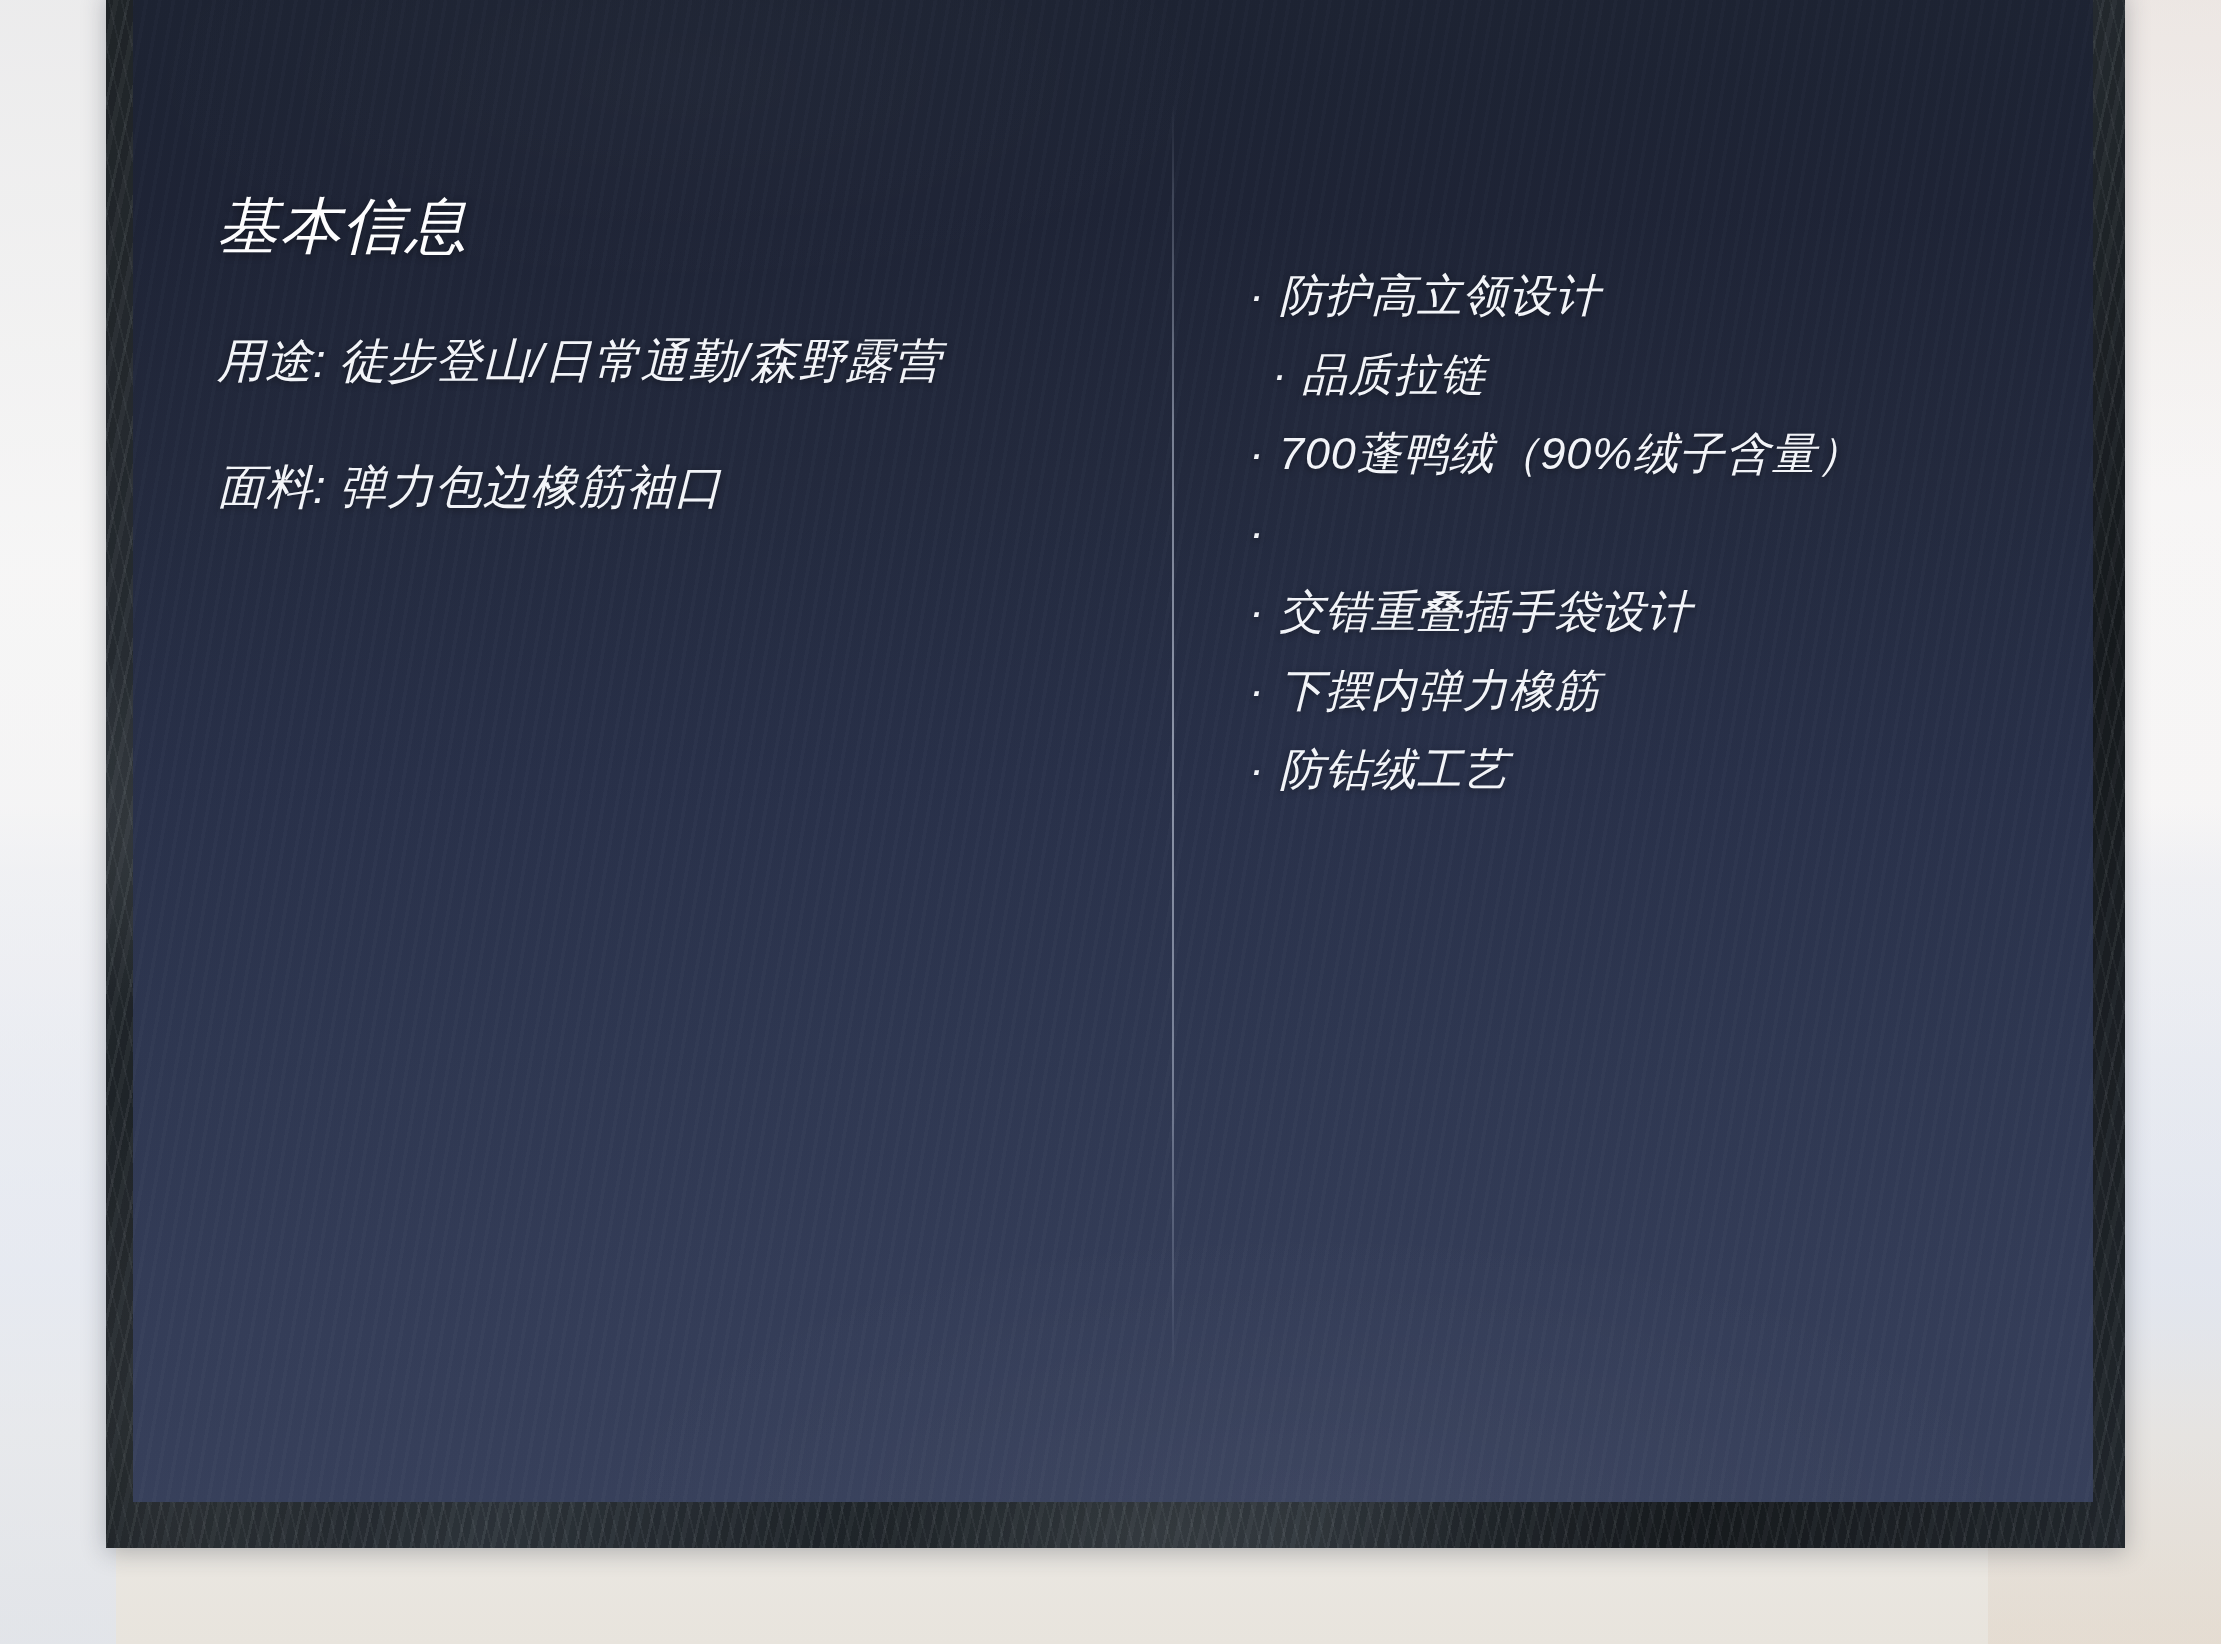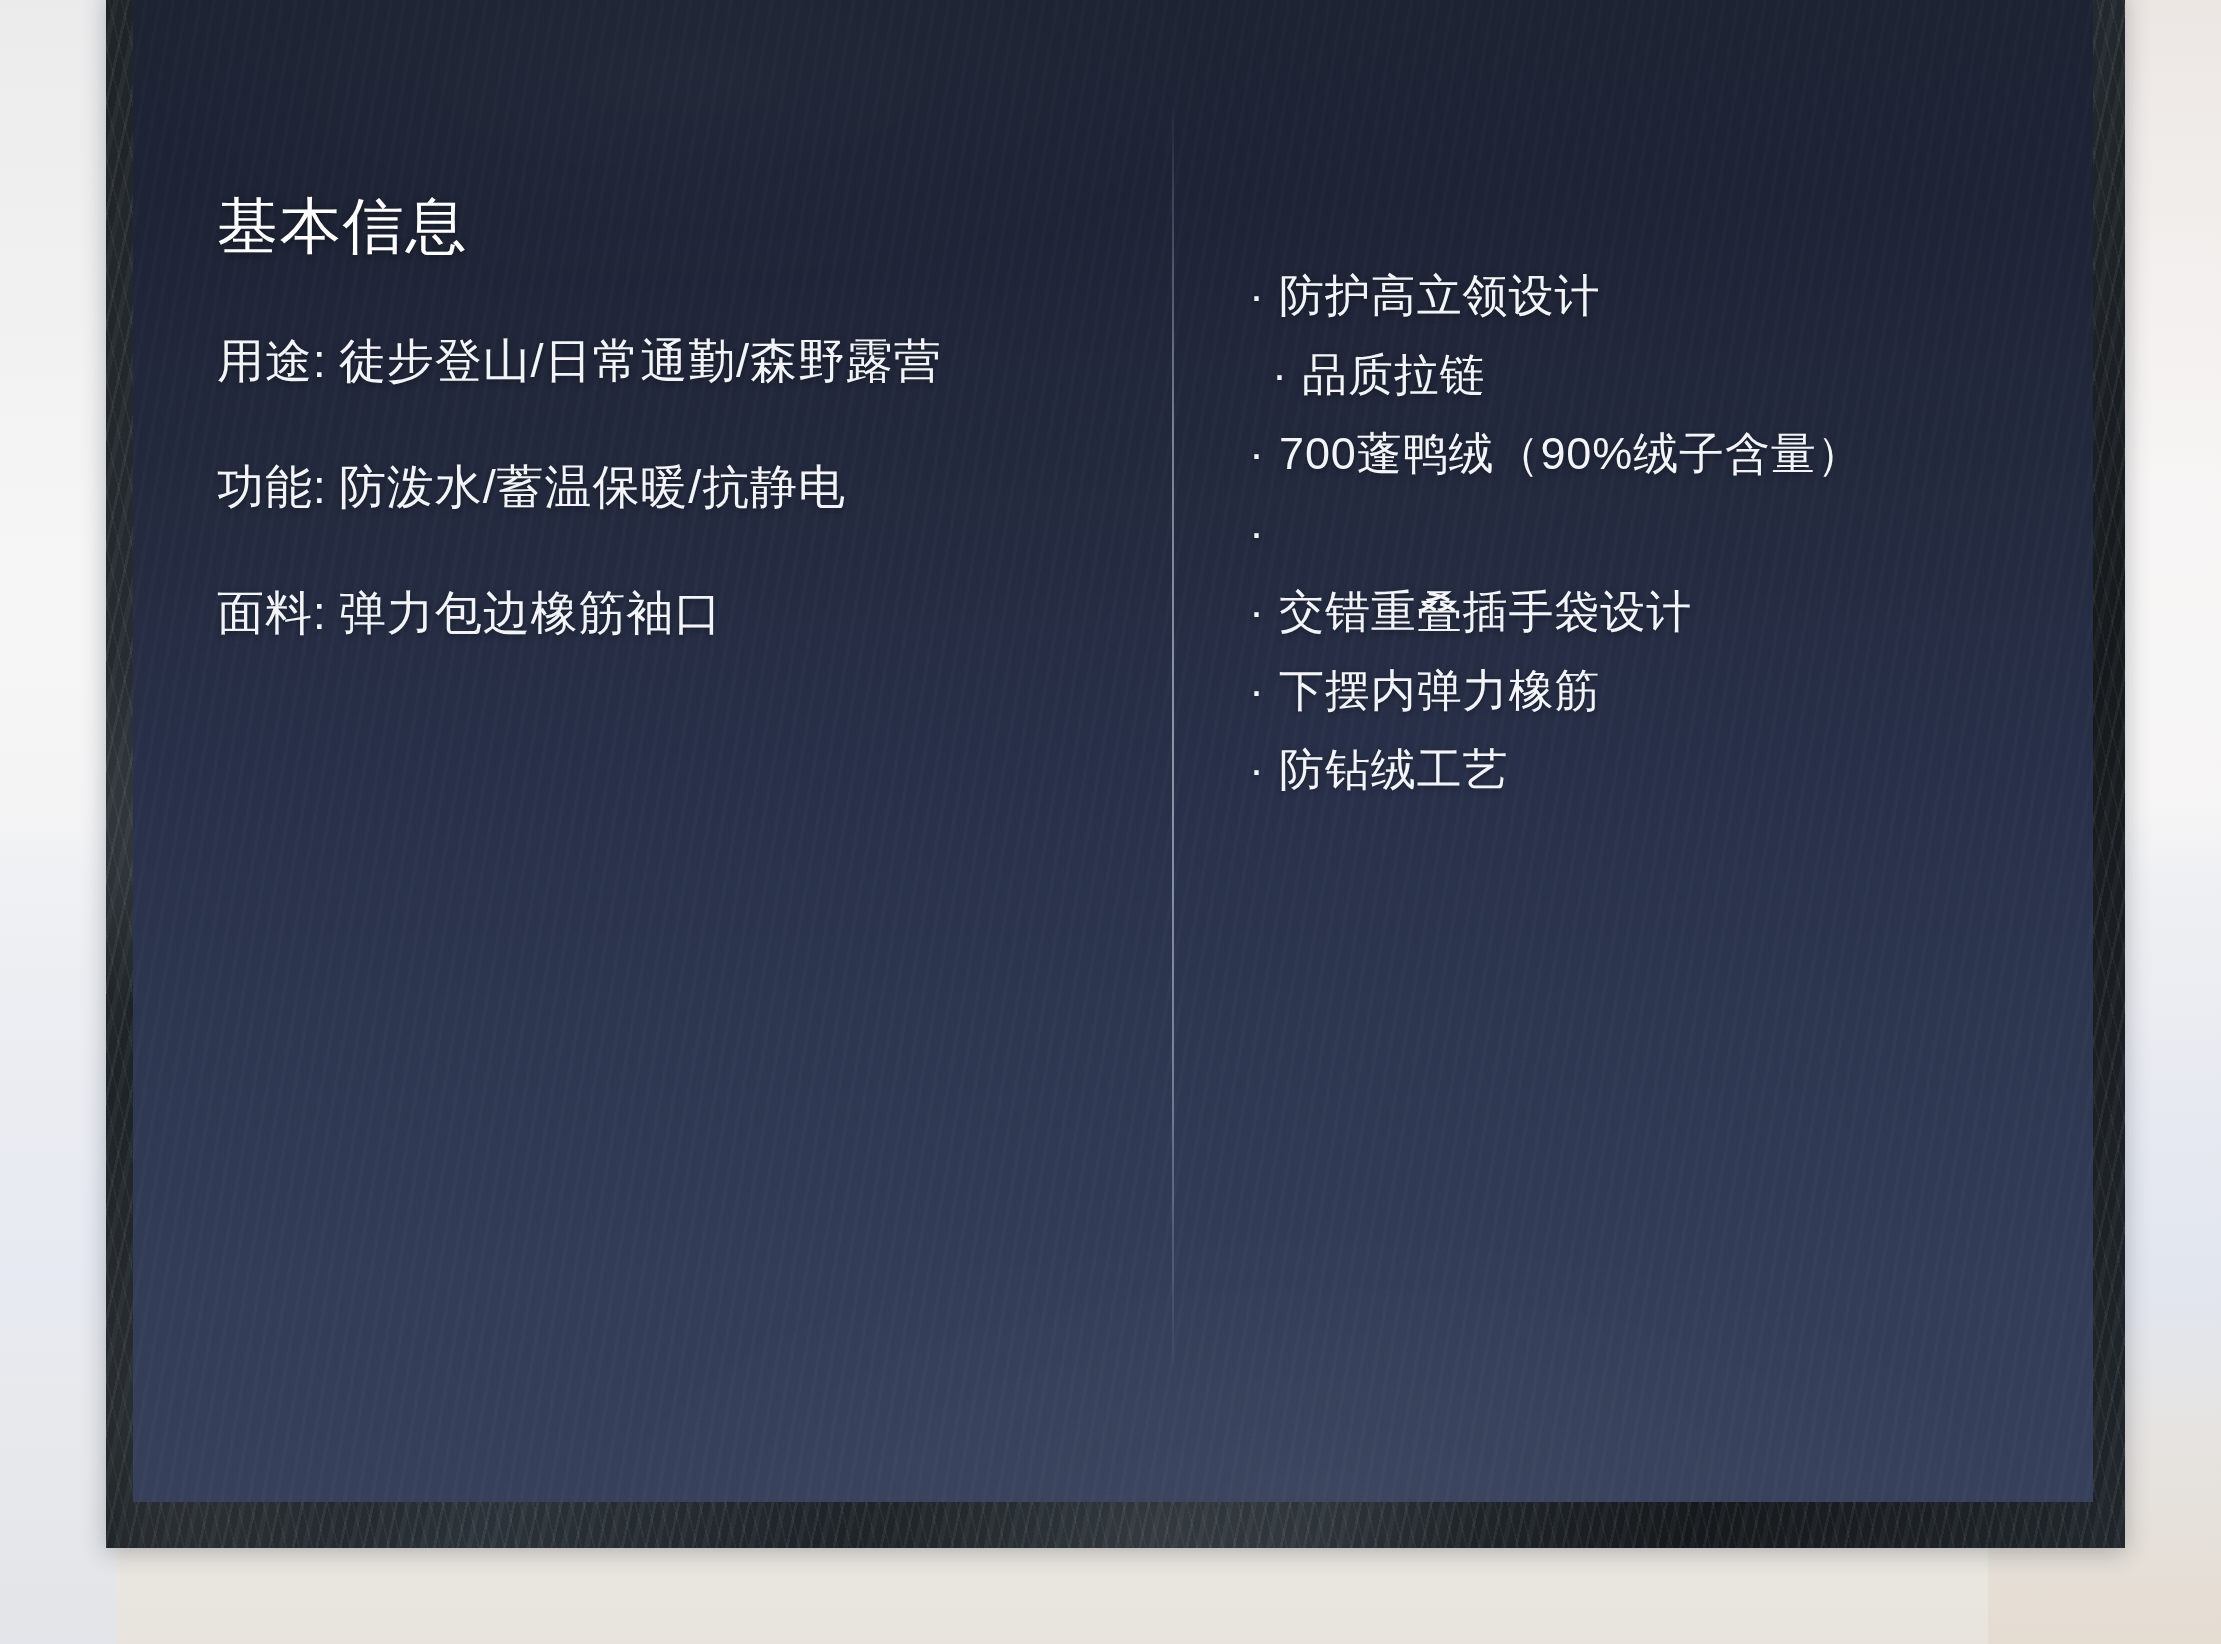--- a/index.html
+++ b/index.html
@@ -1,15 +1,15 @@
 <!DOCTYPE html>
 <html style="font-size:14.3px"><head>
 <meta charset="utf-8">
 <style>
-  * { margin:0; padding:0; box-sizing:border-box; }
+  * { margin:0; padding:0; box-sizing:border-box;font-style:italic; }
 
   html, body {
     width:2221px;
     height:1644px;
     overflow:hidden;
     font-family:"Liberation Sans","DejaVu Sans",sans-serif;
   }
 
   
   #page {
@@ -212,23 +212,20 @@
 
       <div class="col col-left">
         <div class="heading">基本信息</div>
 
         <div class="spec-list">
 
           <div class="spec-row">
             <span class="k">用途</span><span class="sep">: </span><span class="v">徒步登山/日常通勤/森野露营</span>
           </div>
 
-          <div class="spec-row">
-            <span class="k">功能</span><span class="sep">: </span><span class="v">防泼水/蓄温保暖/抗静电</span>
-          </div>
 
           <div class="spec-row">
             <span class="k">面料</span><span class="sep">: </span><span class="v">弹力包边橡筋袖口</span>
           </div>
 
 
         </div>
       </div>
 
       <div class="col col-right">

